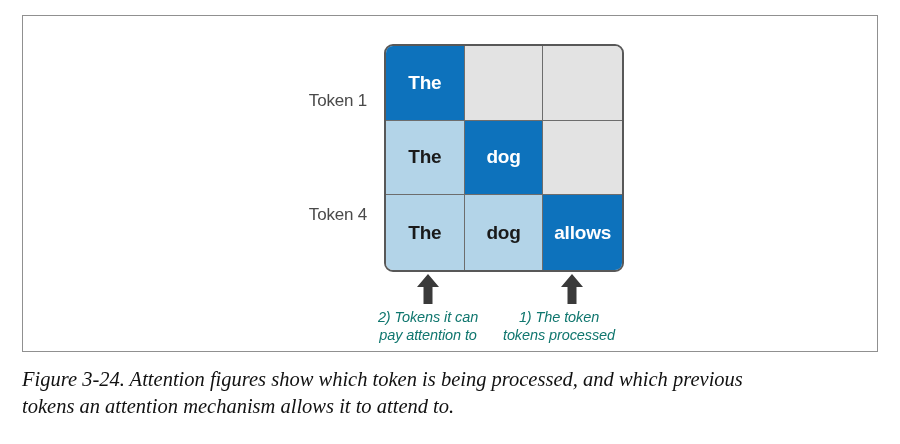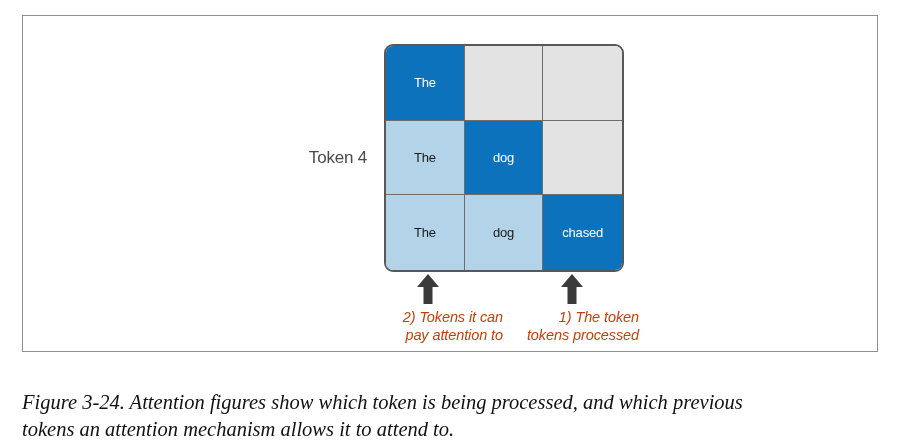--- a/index.html
+++ b/index.html
@@ -53,22 +53,22 @@
     overflow: hidden;
     box-sizing: border-box;
     background: #e3e3e3;
   }
 
   .cell {
     position: relative;
     display: flex;
     align-items: center;
     justify-content: center;
-    font-size: 13px;
-    font-weight: 400;
+    font-size: 19px;
+    font-weight: 700;
     letter-spacing: -0.2px;
     box-sizing: border-box;
     border-right: 1.5px solid #6d6d6d;
     border-bottom: 1.5px solid #6d6d6d;
   }
   .cell.col-last { border-right: none; }
   .cell.row-last { border-bottom: none; }
 
   .cell.state-active {
     background: #0d72bc;
@@ -114,69 +114,69 @@
   .arrow svg { display: block; }
   .arrow-left  { left: 392px; top: 258px; }
   .arrow-right { left: 536px; top: 258px; }
 
   
   .annotation {
     position: absolute;
     font-style: italic;
     font-size: 14.5px;
     line-height: 18px;
-    color: #c2410c;
-    text-align: right;
+    color: #0f766e;
+    text-align: center;
     letter-spacing: -0.1px;
     white-space: nowrap;
   }
   .annotation-left  { left: 330px; top: 292px; width: 150px; }
   .annotation-right { left: 456px; top: 292px; width: 160px; }
   .annotation .ln { display: block; }
 
   
   .caption {
     position: absolute;
     left: 22px;
     top: 366px;
     width: 856px;
     font-family: "Liberation Serif", serif;
     font-style: italic;
     font-size: 20.5px;
     line-height: 27px;
     color: #111111;
-    margin-top: 23px;
   }
   .caption .ln { display: block; }
 </style>
 </head>
 <body>
 
 <div class="page">
 
   <div class="figure-frame">
 
     <div class="row-labels">
+      <div class="row-label">Token 1</div>
       <div class="row-label">Token 4</div>
     </div>
 
     <div class="grid-wrap">
       <div class="grid">
 
         <div class="cell state-active">The</div>
         <div class="cell state-masked"></div>
         <div class="cell state-masked col-last"></div>
 
         <div class="cell state-attended">The</div>
         <div class="cell state-active">dog</div>
         <div class="cell state-masked col-last"></div>
 
         <div class="cell state-attended row-last">The</div>
         <div class="cell state-attended row-last">dog</div>
-        <div class="cell state-active row-last col-last">chased</div>
+        <div class="cell state-active row-last col-last">allows</div>
 
       </div>
     </div>
 
     <div class="arrow arrow-left">
       <svg width="26" height="30" viewBox="0 0 26 30" aria-hidden="true">
         <path d="M13 0 L24 13 L17.5 13 L17.5 30 L8.5 30 L8.5 13 L2 13 Z" fill="#3a3a3a"></path>
       </svg>
     </div>
     <div class="arrow arrow-right">

